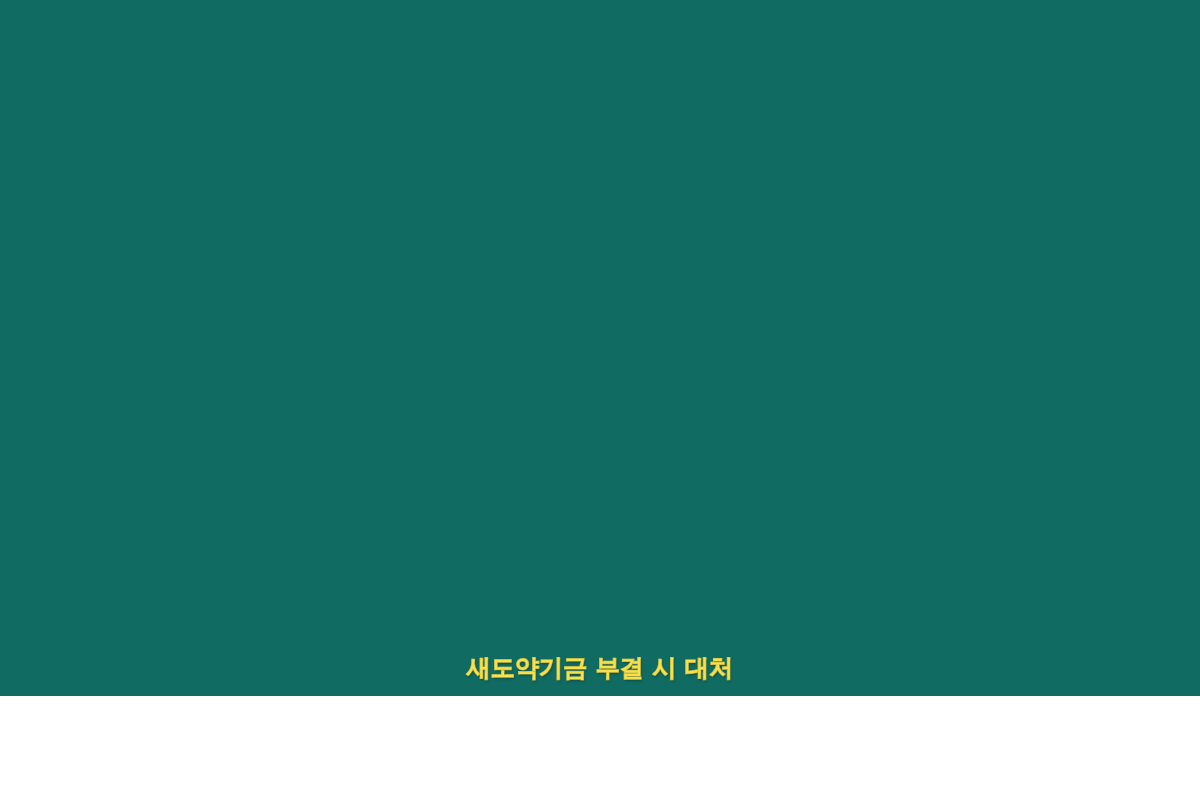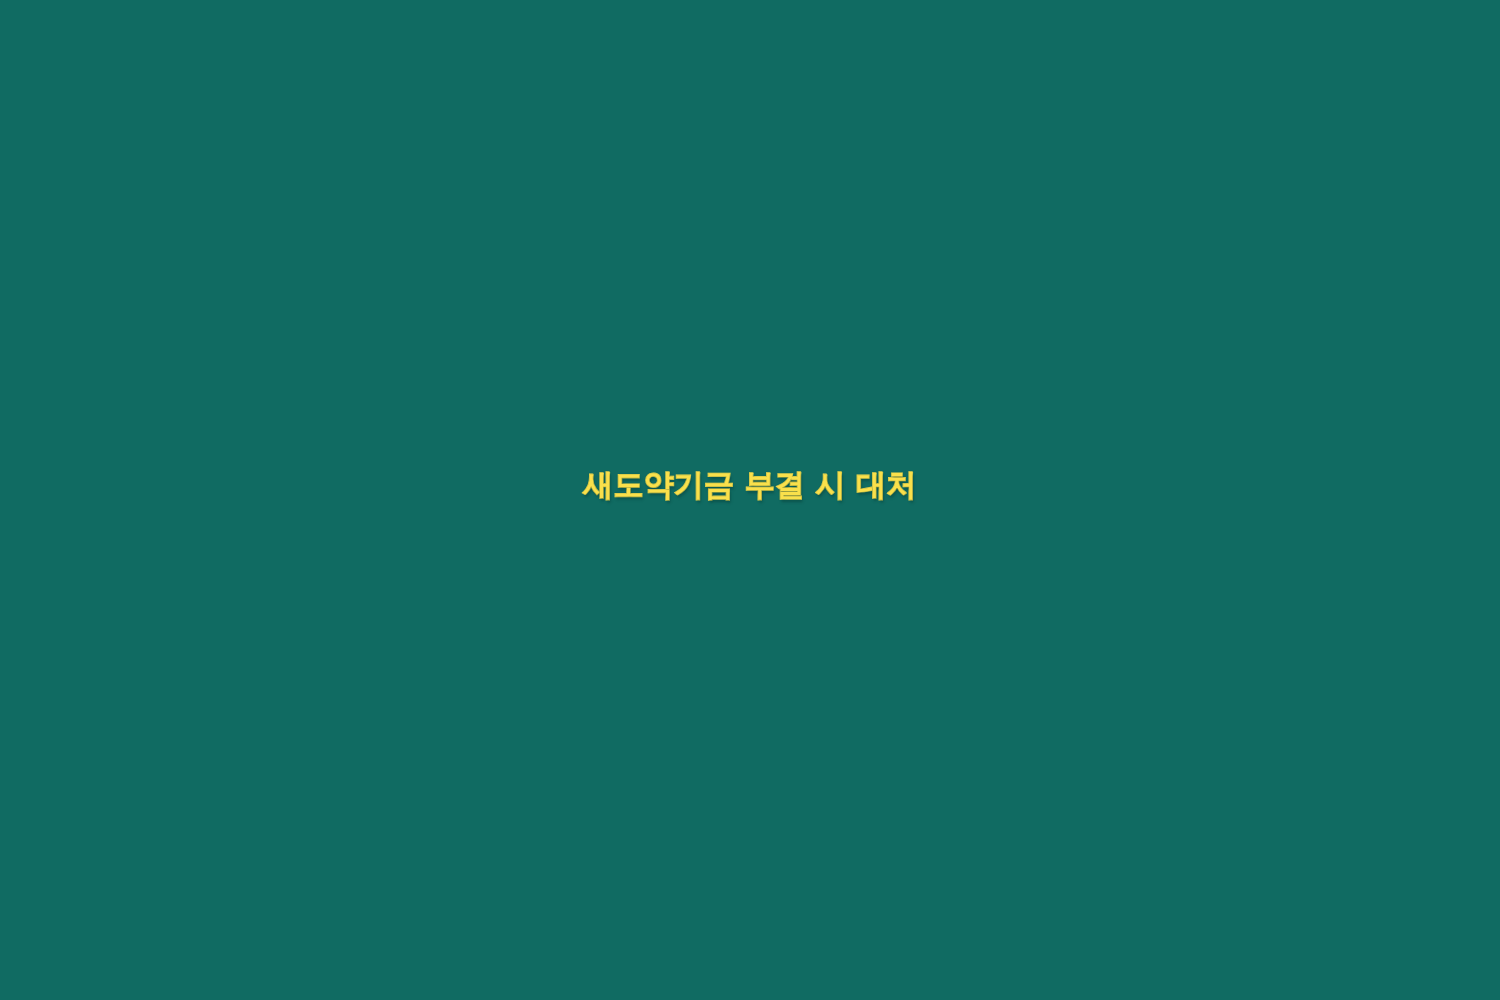--- a/index.html
+++ b/index.html
@@ -11,26 +11,26 @@
   body {
     width: 1200px;
     height: 800px;
     overflow: hidden;
     font-family: "Liberation Sans", "DejaVu Sans", sans-serif;
   }
 
   #banner {
     position: relative;
     width: 1200px;
-    height: 800px;
+    height: 696px;
     box-sizing: border-box;
     display: flex;
     flex-direction: column;
     align-items: center;
-    justify-content: center;
+    justify-content: flex-end;
     background: #106B62;
     overflow: hidden;
   }
 
   #title-block {
     display: flex;
     flex-direction: column;
     align-items: center;
     justify-content: center;
     width: 100%;

